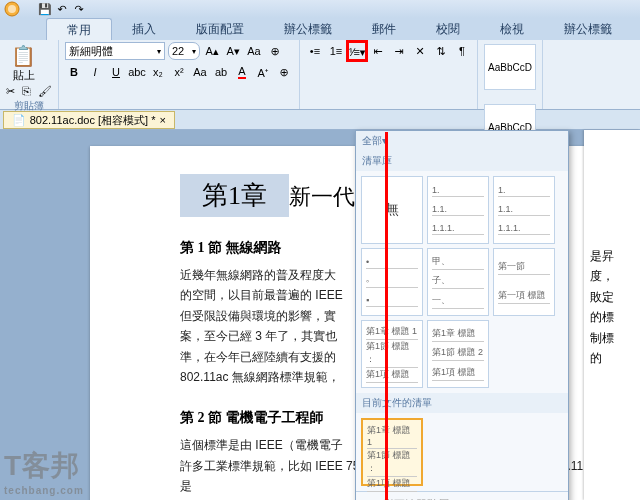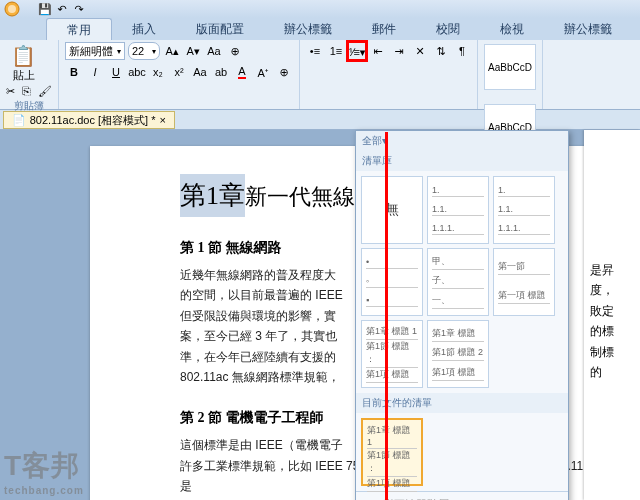--- a/index.html
+++ b/index.html
@@ -23,40 +23,40 @@
 .group-body { flex: 1; }
 .group-label { text-align: center; font-size: 10px; color: #5a7ba3; padding-bottom: 1px; }
 
 .paste-btn { display: flex; flex-direction: column; align-items: center; width: 36px; padding-top: 2px; }
 .paste-icon { font-size: 20px; }
 .mini { display: flex; gap: 2px; margin-top: 2px; }
 .mini span { width: 14px; height: 14px; }
 
 .font-row { display: flex; gap: 3px; align-items: center; margin-bottom: 3px; }
 .combo { background: #fff; border: 1px solid #a0b8d6; height: 18px; display: flex; align-items: center; padding: 0 3px; font-size: 11px; }
-.combo.font { width: 60px; }
+.combo.font { width: 100px; }
 .combo.size { width: 32px; border-radius: 7px; }
 .combo .arrow { margin-left: auto; font-size: 8px; }
 .tbtn { width: 18px; height: 18px; display: flex; align-items: center; justify-content: center; border: 1px solid transparent; font-size: 11px; }
 
 
 .hl-red { outline: 3px solid red; outline-offset: -1px; }
 
 .styles-preview { display: flex; gap: 14px; padding-top: 2px; flex-direction: column; }
 .style-box { width: 52px; height: 46px; background: #fff; border: 1px solid #c0d3e8; display: flex; flex-direction: column; align-items: center; justify-content: center; font-size: 10px; }
 .big-style { width: 42px; height: 46px; background: #f9a8d4; border: 1px solid #c0d3e8; display: flex; align-items: center; justify-content: center; font-size: 20px; font-family: serif; }
 
 
 .doctab-bar { height: 20px; background: #d6e4f2; border-bottom: 1px solid #9ab3d0; display: flex; }
 .doctab { background: #fcf4d6; border: 1px solid #c8b768; padding: 2px 8px; font-size: 11px; display: flex; align-items: center; gap: 4px; margin: 1px 0 0 3px; }
 
 
 .docarea { position: relative; height: 370px; background: #95b0ce; }
 .page { position: absolute; left: 90px; top: 16px; width: 540px; height: 450px; background: #fff; box-shadow: 0 1px 3px rgba(0,0,0,.3); padding: 28px 30px 0 90px; }
-.chapnum { display: inline-block; background: #c9d7e8; padding: 4px 0; font-size: 26px; font-family: serif; }
+.chapnum { display: inline-block; background: #c9d7e8; padding: 4px 22px; font-size: 26px; font-family: serif; }
 .chaptitle { font-size: 22px; font-family: serif; display: inline; }
 .sec { margin: 22px 0 8px; font-weight: bold; font-size: 14px; font-family: serif; }
 .para { font-size: 12px; line-height: 1.7; color: #222; }
 
 
 .ddpanel { position: absolute; left: 355px; top: 0; width: 214px; background: #f5f8fc; border: 1px solid #8aa6c5; box-shadow: 2px 2px 6px rgba(0,0,0,.3); z-index: 10; }
 .dd-head { font-size: 10px; color: #5a7ba3; padding: 3px 6px; background: #e8f0f8; }
 .dd-grid { display: flex; flex-wrap: wrap; gap: 4px; padding: 5px; }
 .dd-cell { width: 62px; height: 68px; background: #fff; border: 1px solid #c0d3e8; font-size: 9px; padding: 4px; display: flex; flex-direction: column; justify-content: space-around; color: #666; }
 .dd-cell.sel { border: 2px solid #f0a830; background: #fff8e0; }
@@ -65,21 +65,21 @@
 .dd-foot { border-top: 1px solid #c0d3e8; }
 .dd-item { padding: 5px 10px; font-size: 11px; display: flex; align-items: center; gap: 6px; }
 .dd-item.dis { color: #9a9a9a; }
 
 
 .arrow-line { position: absolute; left: 385px; top: 2px; width: 3px; height: 412px; background: red; z-index: 20; }
 
 .watermark { position: absolute; left: 4px; bottom: 4px; color: rgba(120,120,120,.6); font-size: 28px; font-weight: bold; letter-spacing: 1px; z-index: 5; }
 .watermark small { display: block; font-size: 10px; font-weight: bold; }
 
-.right-edge { position: absolute; right: 0; top: 0; width: 56px; height: 370px; background: #fff; box-shadow: -1px 0 2px rgba(0,0,0,.2); padding: 28px 6px 0; font-size: 12px; line-height: 1.7; }
+.right-edge { position: absolute; right: 0; top: 0; width: 56px; height: 370px; background: #fff; box-shadow: -1px 0 2px rgba(0,0,0,.2); padding: 14px 6px 0; font-size: 12px; line-height: 1.7; }
 </style>
 </head>
 <body>
 
 <div class="titlebar">
   <div class="orb">
     <svg viewBox="0 0 16 16">
         <circle cx="8" cy="8" r="7" fill="#f7b13c" stroke="#c87d12"></circle>
         <circle cx="8" cy="8" r="4" fill="#fff" opacity=".6"></circle>
       </svg>

